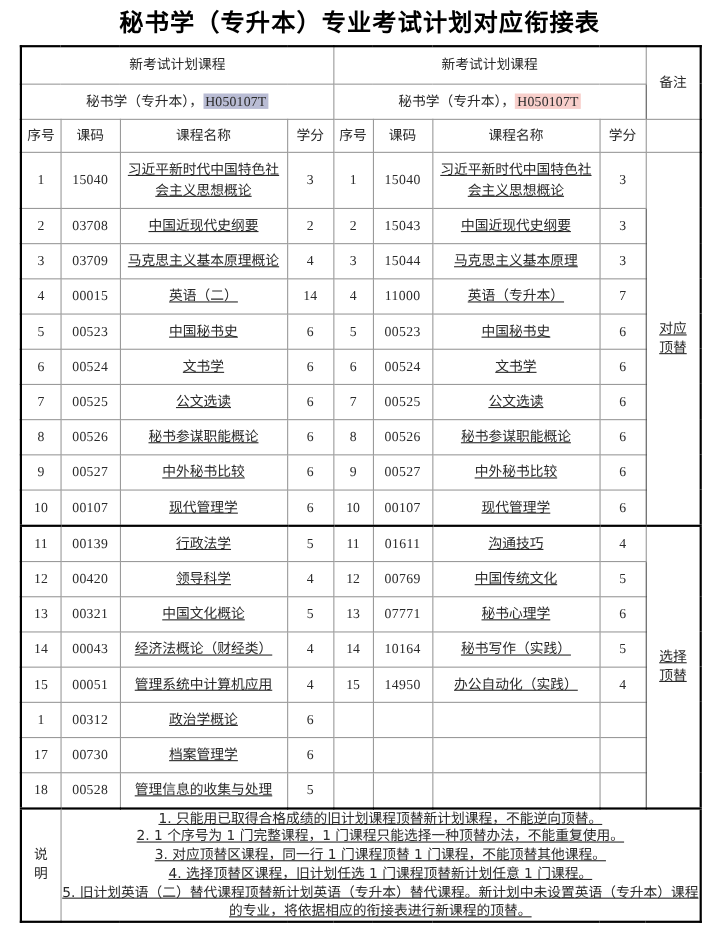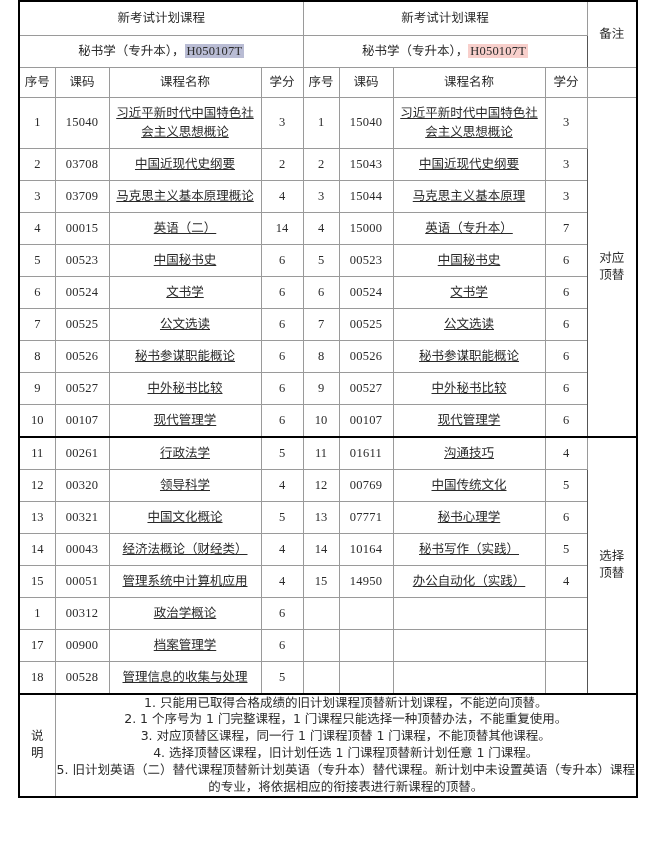--- a/index.html
+++ b/index.html
@@ -108,21 +108,21 @@
   }
 
   
   tr.data-row td { height: 31px; }
   tr.data-row.tall td { height: 50px; }
 
   td.c-seq   { width: 36px; font-size: 12.5px; }
   td.c-code  { width: 54px; font-size: 12.5px; letter-spacing: .3px; }
   td.c-name  { width: 152px; text-align: left; padding-left: 8px; font-size: 12.5px; text-decoration: underline; }
   td.c-cred  { width: 42px; font-size: 12.5px; }
-  td.c-remark{ width: 50px; font-size: 12.5px; }
+  td.c-remark{ width: 50px; font-size: 12.5px; text-decoration: underline; }
 
   .name-two-line {
     display: block;
     line-height: 1.45;
   }
 
   .remark-cell {
     font-size: 12.5px;
     line-height: 1.55;
     color: #2a2a2a;
@@ -139,27 +139,28 @@
   td.notes-label span { display: block; }
 
   td.notes-body {
     text-align: left;
     padding: 7px 10px 7px 12px;
     font-family: "DejaVu Sans", "Liberation Sans", sans-serif;
     font-size: 11.4px;
     line-height: 1.72;
     color: #1d1d1d;
   }
-  td.notes-body p { margin: 0; }
+  td.notes-body p { margin: 0; text-decoration: underline; }
 </style>
 </head>
 <body>
 
 <div class="page">
 
+  <div class="doc-title">秘书学（专升本）专业考试计划对应衔接表</div>
 
   <div class="tbl-wrap">
     <table class="sheet">
       <colgroup>
         <col style="width:36px">
           <col style="width:54px">
           <col style="width:152px">
           <col style="width:42px">
         <col style="width:36px">
           <col style="width:54px">
@@ -233,21 +234,21 @@
             <td class="c-code">15044</td>
             <td class="c-name">马克思主义基本原理</td>
             <td class="c-cred">3</td>
           </tr>
           <tr class="data-row">
             <td class="c-seq">4</td>
             <td class="c-code">00015</td>
             <td class="c-name">英语（二）</td>
             <td class="c-cred">14</td>
             <td class="c-seq vline-mid">4</td>
-            <td class="c-code">15000</td>
+            <td class="c-code">11000</td>
             <td class="c-name">英语（专升本）</td>
             <td class="c-cred">7</td>
           </tr>
           <tr class="data-row">
             <td class="c-seq">5</td>
             <td class="c-code">00523</td>
             <td class="c-name">中国秘书史</td>
             <td class="c-cred">6</td>
             <td class="c-seq vline-mid">5</td>
             <td class="c-code">00523</td>
@@ -301,35 +302,35 @@
             <td class="c-cred">6</td>
             <td class="c-seq vline-mid">10</td>
             <td class="c-code">00107</td>
             <td class="c-name">现代管理学</td>
             <td class="c-cred">6</td>
           </tr>
         </tbody>
       <tbody id="section-optional">
           <tr class="data-row sec-top-heavy">
             <td class="c-seq">11</td>
-            <td class="c-code">00261</td>
+            <td class="c-code">00139</td>
             <td class="c-name">行政法学</td>
             <td class="c-cred">5</td>
             <td class="c-seq vline-mid">11</td>
             <td class="c-code">01611</td>
             <td class="c-name">沟通技巧</td>
             <td class="c-cred">4</td>
             <td class="c-remark remark-cell vline-remark" rowspan="8">
               <span>选择</span>
               <span>顶替</span>
             </td>
           </tr>
           <tr class="data-row">
             <td class="c-seq">12</td>
-            <td class="c-code">00320</td>
+            <td class="c-code">00420</td>
             <td class="c-name">领导科学</td>
             <td class="c-cred">4</td>
             <td class="c-seq vline-mid">12</td>
             <td class="c-code">00769</td>
             <td class="c-name">中国传统文化</td>
             <td class="c-cred">5</td>
           </tr>
           <tr class="data-row">
             <td class="c-seq">13</td>
             <td class="c-code">00321</td>
@@ -365,21 +366,21 @@
             <td class="c-code">00312</td>
             <td class="c-name">政治学概论</td>
             <td class="c-cred">6</td>
             <td class="c-seq vline-mid"></td>
             <td class="c-code"></td>
             <td class="c-name"></td>
             <td class="c-cred"></td>
           </tr>
           <tr class="data-row">
             <td class="c-seq">17</td>
-            <td class="c-code">00900</td>
+            <td class="c-code">00730</td>
             <td class="c-name">档案管理学</td>
             <td class="c-cred">6</td>
             <td class="c-seq vline-mid"></td>
             <td class="c-code"></td>
             <td class="c-name"></td>
             <td class="c-cred"></td>
           </tr>
           <tr class="data-row">
             <td class="c-seq">18</td>
             <td class="c-code">00528</td>

